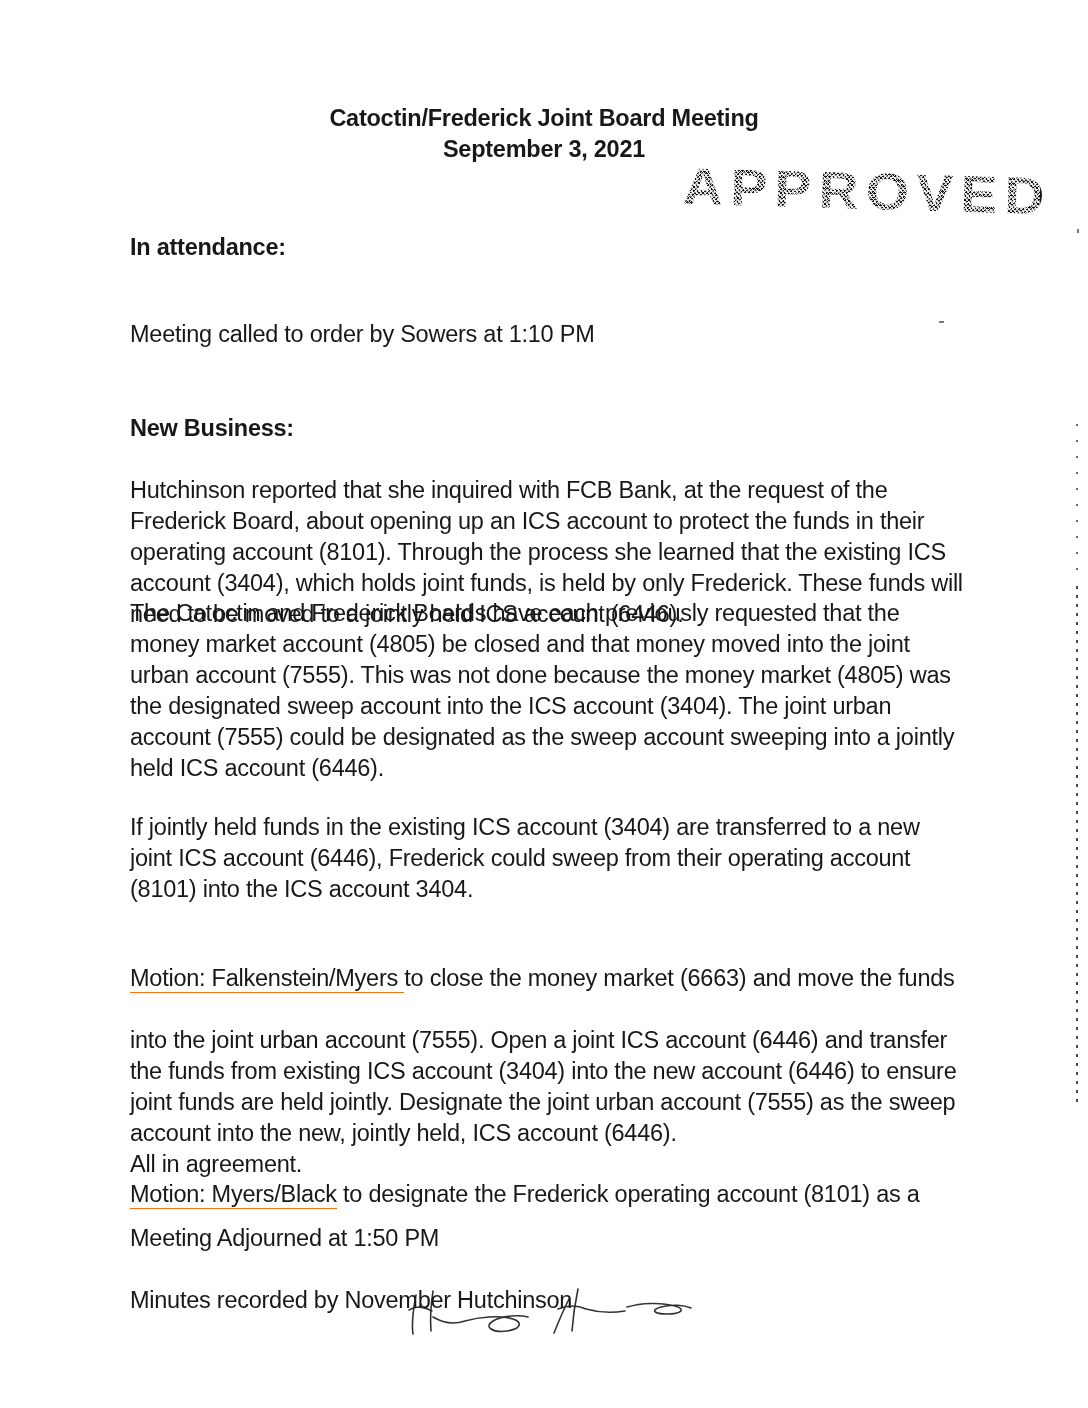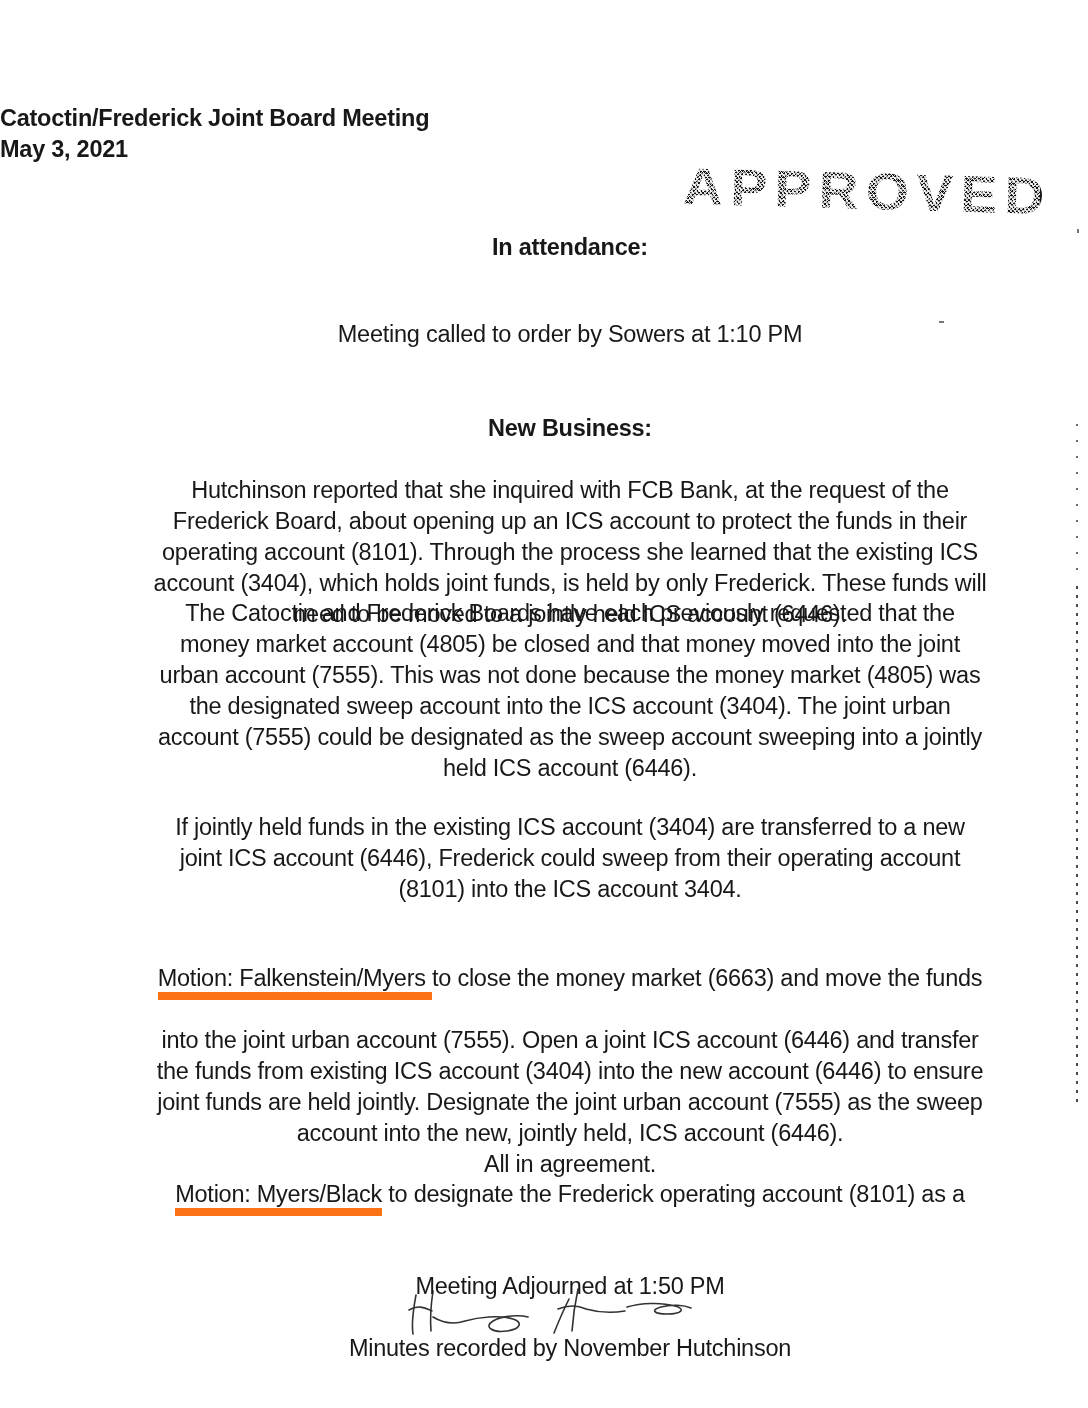--- a/index.html
+++ b/index.html
@@ -17,30 +17,29 @@
     line-height: 31px;
     letter-spacing: -0.25px;
     color: #181818;
     overflow: hidden;
   }
   .block {
     position: absolute;
     left: 130px;
     width: 880px;
     white-space: pre-line;
-    text-align: center;
   }
   .lines { white-space: pre-line; }
   .bold { font-weight: bold; }
   .title-block {
     position: absolute;
     top: 103px;
     left: 0;
     width: 100%;
-    text-align: left;
+    text-align: center;
     font-weight: bold;
   }
   .stamp {
     position: absolute;
     left: 684px;
     top: 158px;
     transform: rotate(1.6deg) scaleX(1.06);
     transform-origin: left top;
     font-weight: bold;
     font-size: 52px;
@@ -56,21 +55,21 @@
     width: 360px;
     height: 72px;
     transform: rotate(1.6deg);
     background-image:
       repeating-linear-gradient(49deg, rgba(255,255,255,0.9) 0 1px, transparent 1px 3px),
       repeating-linear-gradient(-41deg, rgba(255,255,255,0.75) 0 1px, transparent 1px 2.6px),
       repeating-linear-gradient(8deg, rgba(255,255,255,0.5) 0 1px, transparent 1px 4px);
     pointer-events: none;
   }
   .underline-seg {
-    border-bottom: 8px solid #f97316;
+    border-bottom: 1px solid #f97316;
     padding-bottom: 1px;
   }
   .signature-svg {
     position: absolute;
     left: 406px;
     top: 1286px;
   }
   .scan-line {
     position: absolute;
     left: 1076px;
@@ -85,21 +84,21 @@
     background: #777;
   }
 </style>
 </head>
 <body>
 
 <div class="page">
 
   <div class="title-block">
     <div>Catoctin/Frederick Joint Board Meeting</div>
-    <div>May 3, 2021</div>
+    <div>September 3, 2021</div>
   </div>
 
   <div class="stamp">APPROVED</div>
   <div class="stamp-grain"></div>
 
   <div class="block" style="top:201px">
     <div class="bold">In attendance:</div>
   </div>
 
   <div class="block" style="top:319px">Meeting called to order by Sowers at 1:10 PM</div>
@@ -130,21 +129,21 @@
 the funds from existing ICS account (3404) into the new account (6446) to ensure
 joint funds are held jointly. Designate the joint urban account (7555) as the sweep
 account into the new, jointly held, ICS account (6446).
 All in agreement.</div>
   </div>
 
   <div class="block" style="top:1148px">
     <div><span class="underline-seg">Motion: Myers/Black</span><span> to designate the Frederick operating account (8101) as a</span></div>
   </div>
 
-  <div class="block" style="top:1240px">
+  <div class="block" style="top:1192px">
     <div>Meeting Adjourned at 1:50 PM</div>
     <div>Minutes recorded by November Hutchinson</div>
   </div>
 
   <svg class="signature-svg" width="310" height="56" viewBox="0 0 310 56">
     <g fill="none" stroke="#1c1c1c" stroke-width="1.6" stroke-linecap="round" opacity="0.9">
       <path d="M10,9 C8,20 5,35 7,48"></path>
       <path d="M27,5 C25,18 24,32 25,45"></path>
       <path d="M3,24 C11,19 18,21 26,25"></path>
       <path d="M27,31 C37,37 47,39 59,35 C73,31 93,29 107,33 C117,36 115,43 101,45 C87,47 77,41 87,35 C97,29 115,29 122,31"></path>

